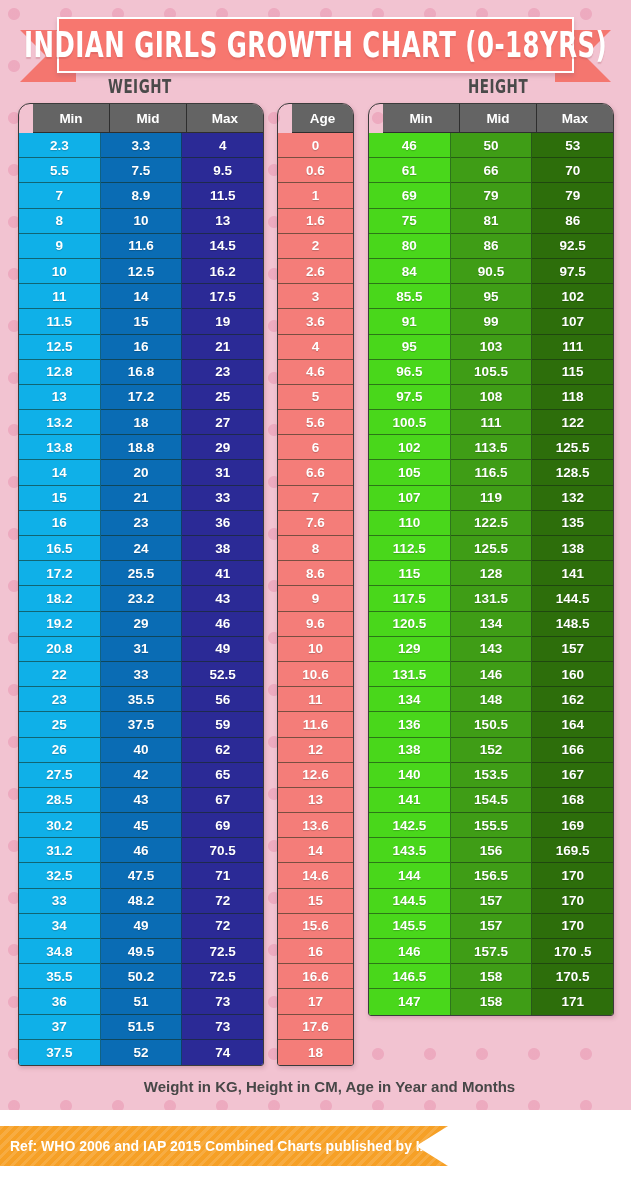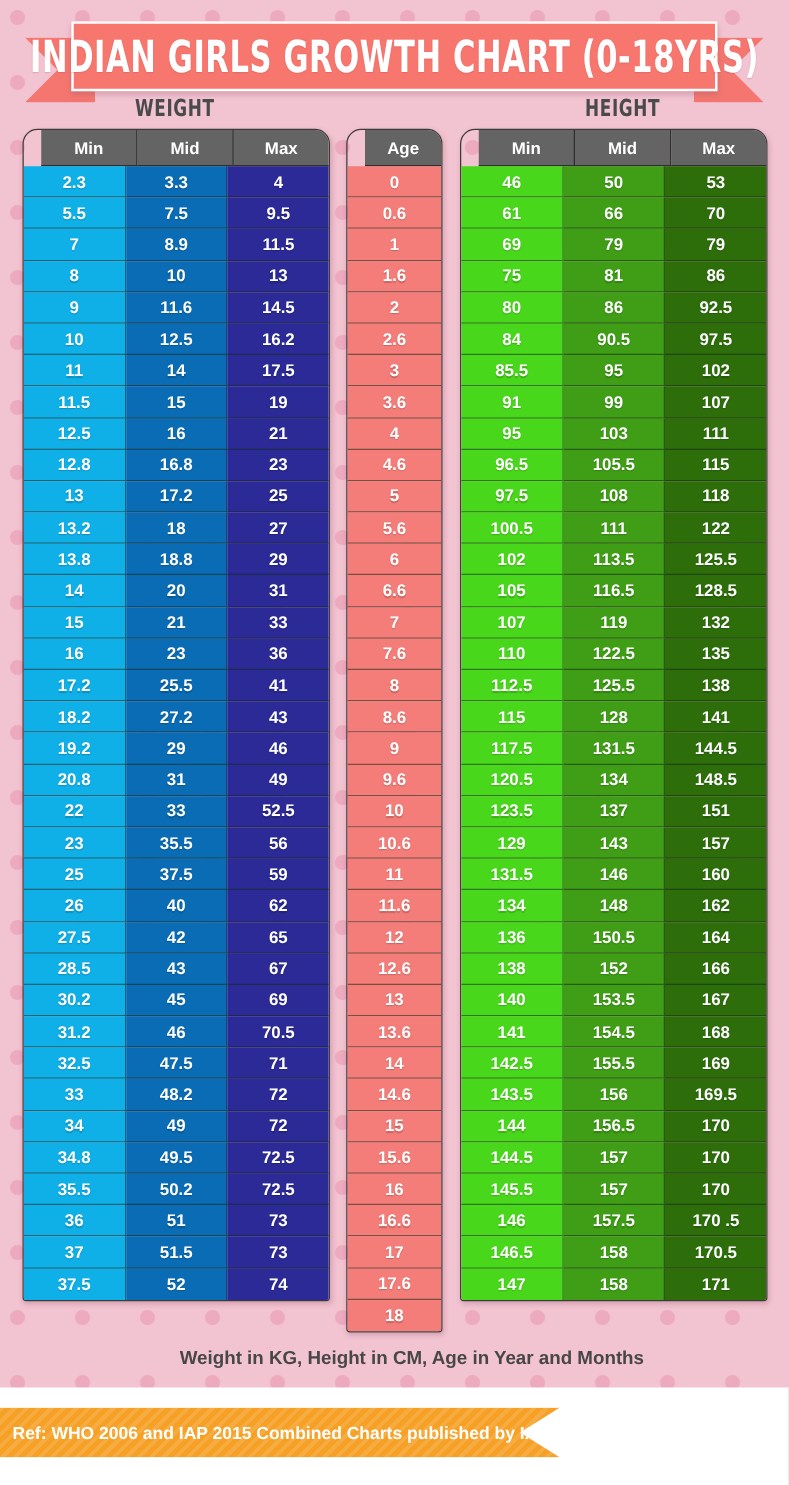--- a/index.html
+++ b/index.html
@@ -338,27 +338,32 @@
               <div class="cell c-wmin">15</div>
               <div class="cell c-wmid">21</div>
               <div class="cell c-wmax">33</div>
             </div>
             <div class="data-row">
               <div class="cell c-wmin">16</div>
               <div class="cell c-wmid">23</div>
               <div class="cell c-wmax">36</div>
             </div>
             <div class="data-row">
+              <div class="cell c-wmin">16.5</div>
+              <div class="cell c-wmid">24</div>
+              <div class="cell c-wmax">38</div>
+            </div>
+            <div class="data-row">
               <div class="cell c-wmin">17.2</div>
               <div class="cell c-wmid">25.5</div>
               <div class="cell c-wmax">41</div>
             </div>
             <div class="data-row">
               <div class="cell c-wmin">18.2</div>
-              <div class="cell c-wmid">27.2</div>
+              <div class="cell c-wmid">23.2</div>
               <div class="cell c-wmax">43</div>
             </div>
             <div class="data-row">
               <div class="cell c-wmin">19.2</div>
               <div class="cell c-wmid">29</div>
               <div class="cell c-wmax">46</div>
             </div>
             <div class="data-row">
               <div class="cell c-wmin">20.8</div>
               <div class="cell c-wmid">31</div>
@@ -667,25 +672,20 @@
               <div class="cell c-hmin">117.5</div>
               <div class="cell c-hmid">131.5</div>
               <div class="cell c-hmax">144.5</div>
             </div>
             <div class="data-row">
               <div class="cell c-hmin">120.5</div>
               <div class="cell c-hmid">134</div>
               <div class="cell c-hmax">148.5</div>
             </div>
             <div class="data-row">
-              <div class="cell c-hmin">123.5</div>
-              <div class="cell c-hmid">137</div>
-              <div class="cell c-hmax">151</div>
-            </div>
-            <div class="data-row">
               <div class="cell c-hmin">129</div>
               <div class="cell c-hmid">143</div>
               <div class="cell c-hmax">157</div>
             </div>
             <div class="data-row">
               <div class="cell c-hmin">131.5</div>
               <div class="cell c-hmid">146</div>
               <div class="cell c-hmax">160</div>
             </div>
             <div class="data-row">

